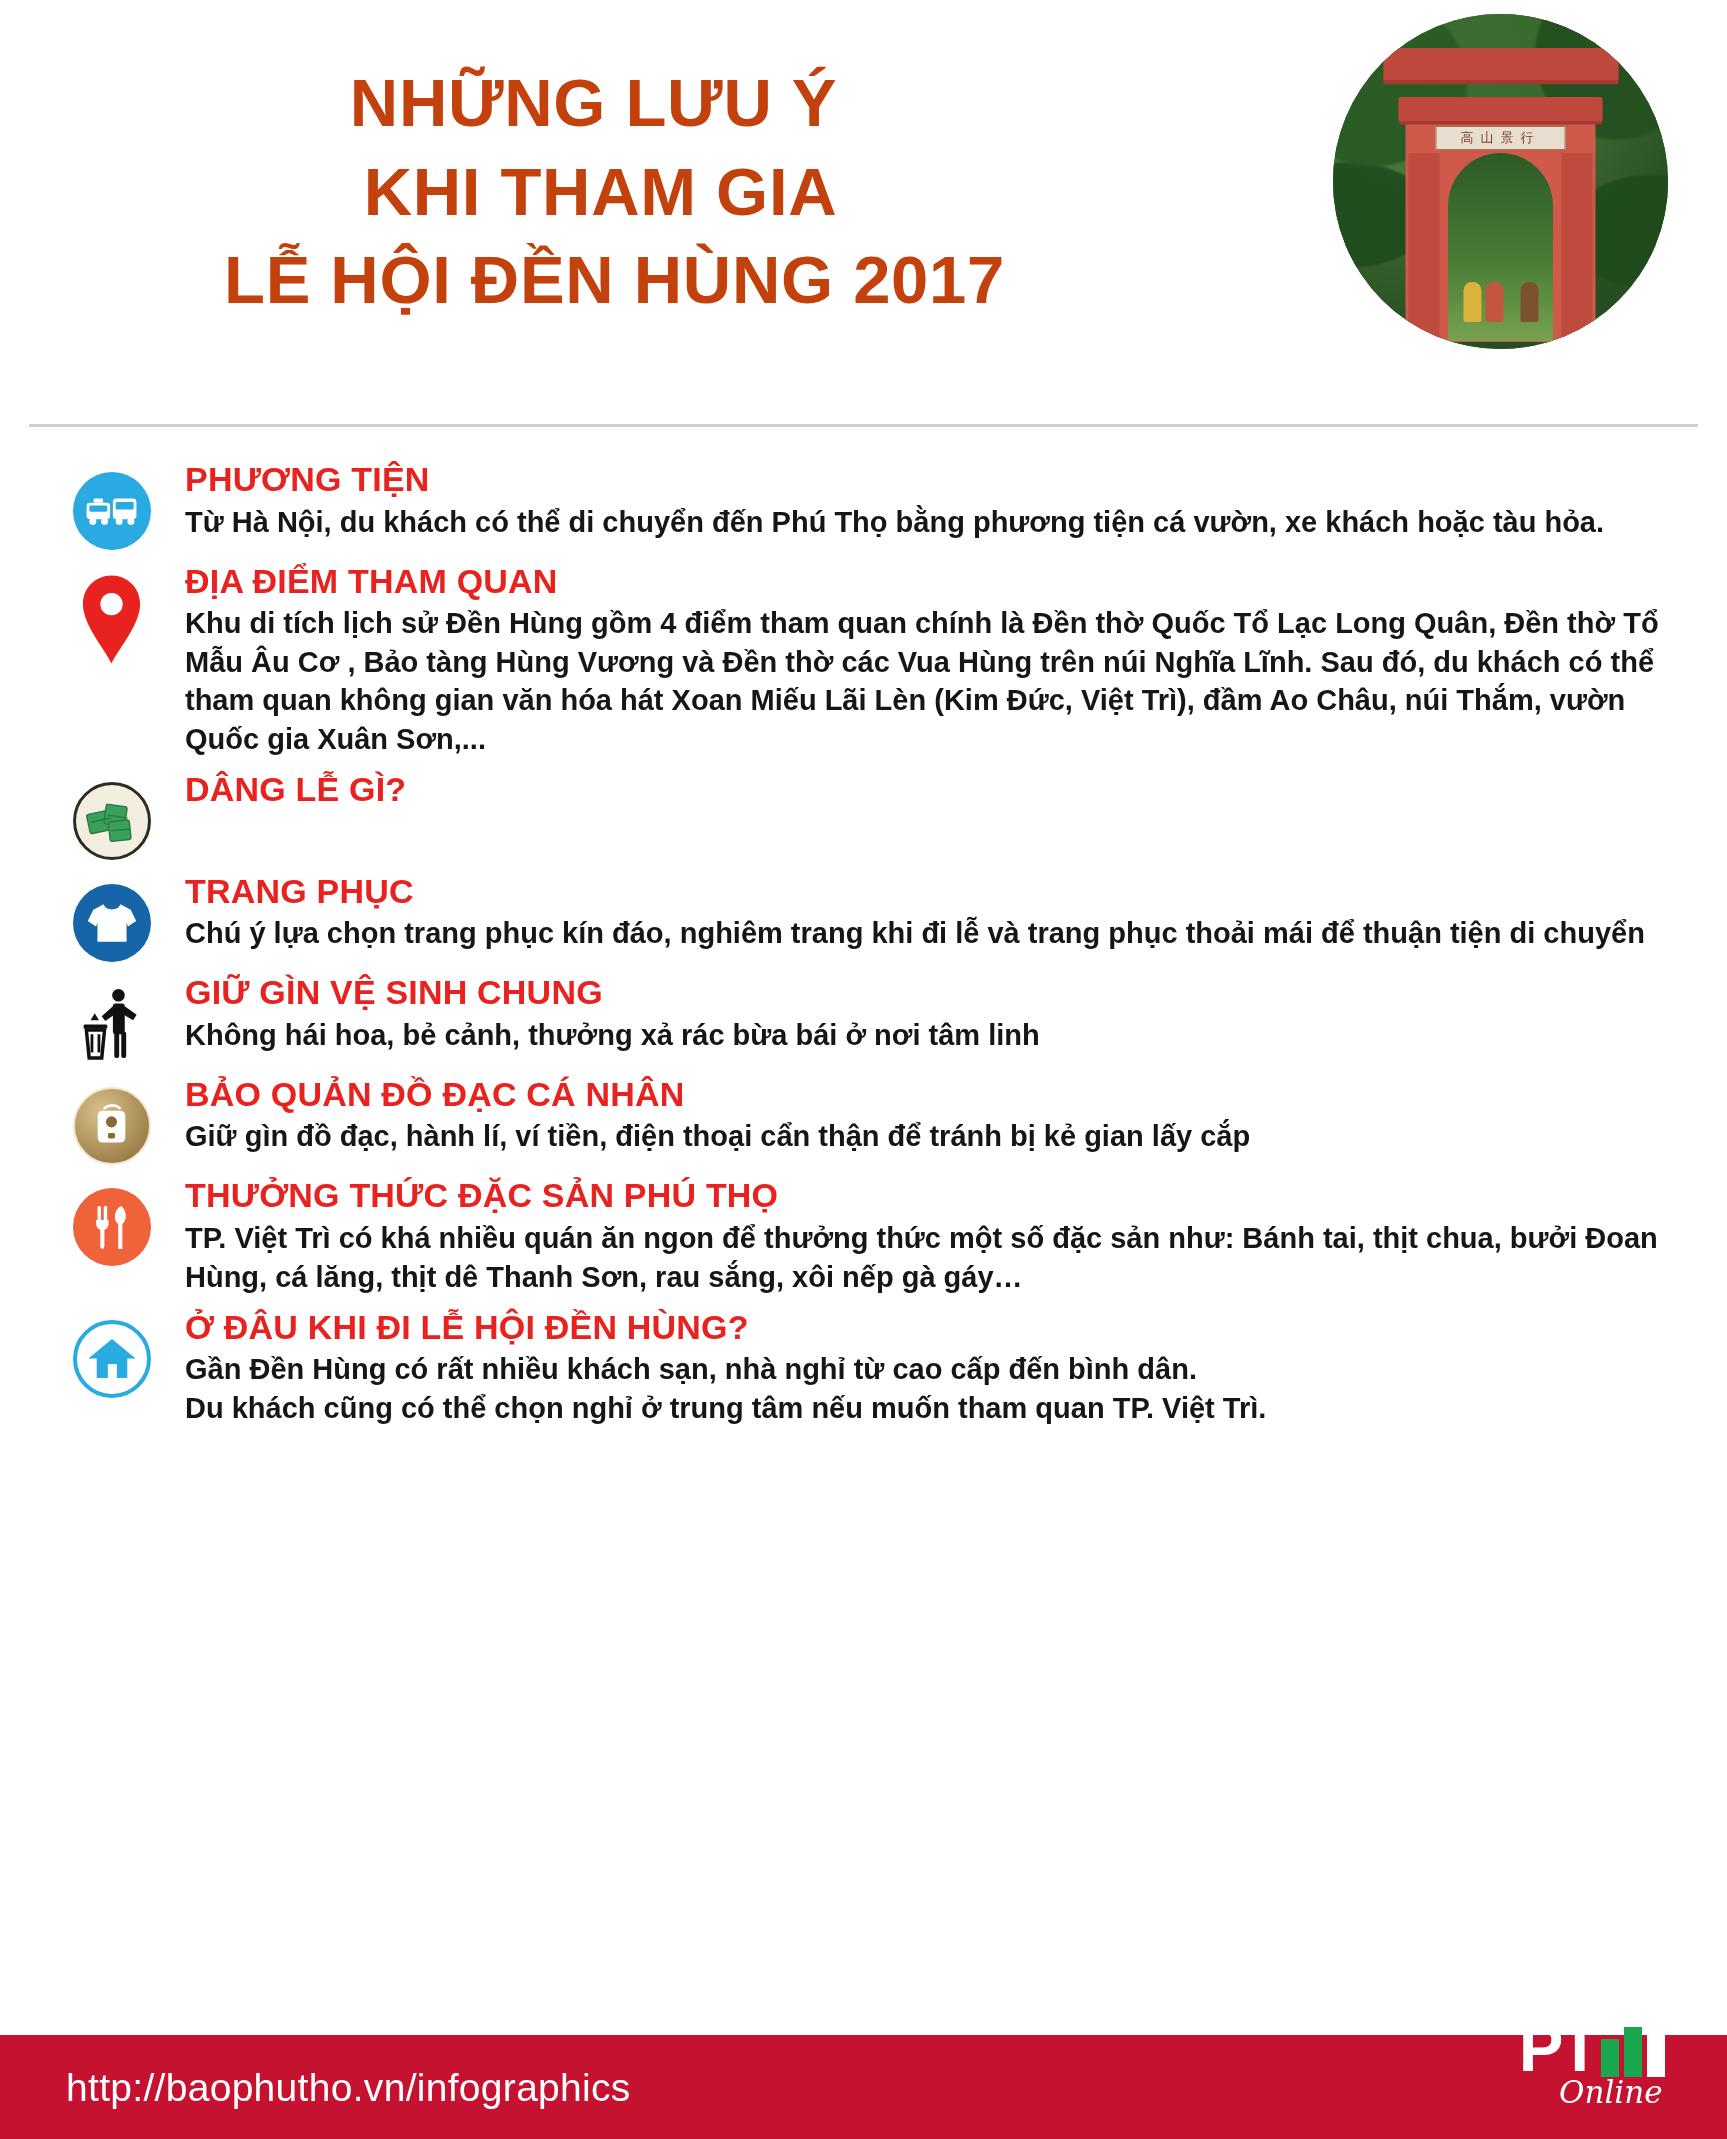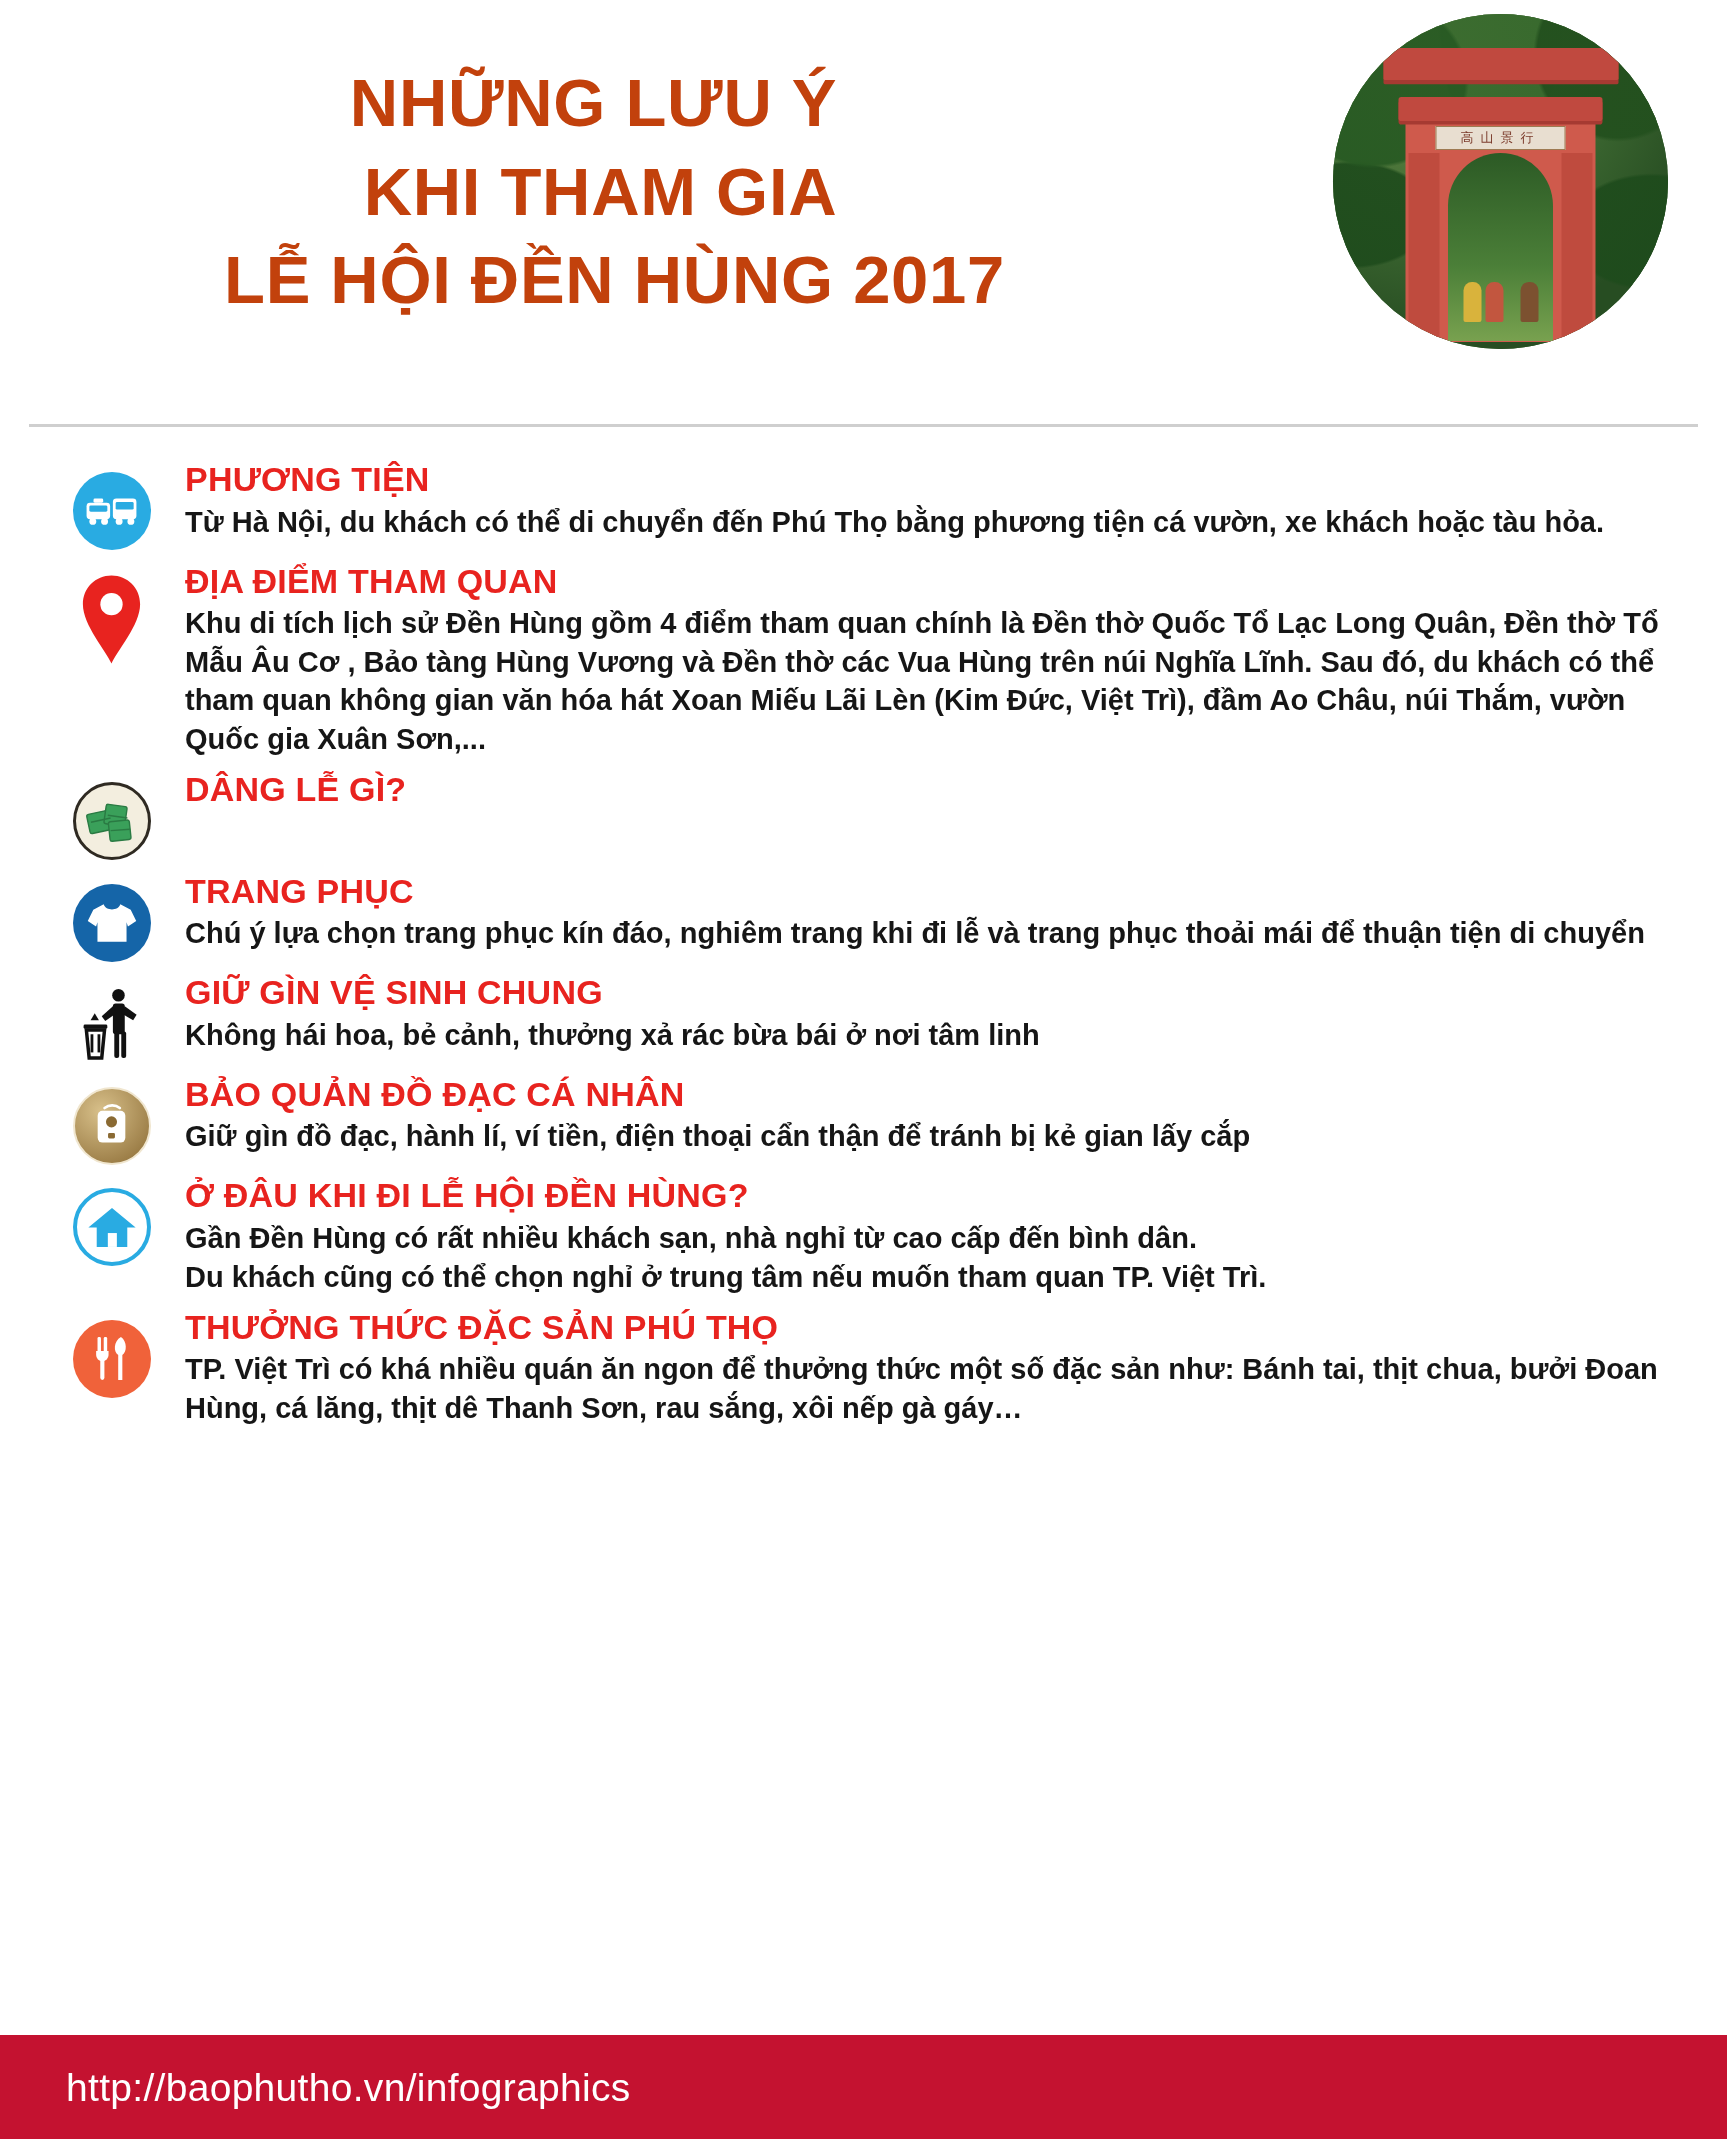--- a/index.html
+++ b/index.html
@@ -389,52 +389,61 @@
       </div>
     </div>
     <div class="text-col">
       <p class="item-title">BẢO QUẢN ĐỒ ĐẠC CÁ NHÂN</p>
       <p class="item-body">Giữ gìn đồ đạc, hành lí, ví tiền, điện thoại cẩn thận để tránh bị kẻ gian lấy cắp</p>
     </div>
   </div>
 
   <div class="item">
     <div class="icon-col">
-      <div class="circle c-cyanring">
-        <svg width="50" height="45" viewBox="0 0 72 64">
-          <path d="M36 4 L70 32 L58 32 L58 60 L14 60 L14 32 L2 32 Z" fill="#29ABE2"></path>
-          <rect x="30" y="40" width="13" height="20" fill="#ffffff"></rect>
-        </svg>
-      </div>
-    </div>
-    <div class="text-col">
-      <p class="item-title">Ở ĐÂU KHI ĐI LỄ HỘI ĐỀN HÙNG?</p>
-      <p class="item-body" style="white-space:pre-line;">Gần Đền Hùng có rất nhiều khách sạn, nhà nghỉ từ cao cấp đến bình dân.
-Du khách cũng có thể chọn nghỉ ở trung tâm nếu muốn tham quan TP. Việt Trì.</p>
-    </div>
-  </div>
-
-  <div class="item">
-    <div class="icon-col">
       <div class="circle c-orange">
         <svg width="40" height="49" viewBox="0 0 58 70">
           <g fill="#ffffff">
             <rect x="8" y="4" width="5" height="22" rx="2"></rect>
             <rect x="17" y="4" width="5" height="22" rx="2"></rect>
             <path d="M6 24 h18 v6 a9 9 0 0 1 -18 0 z"></path>
             <rect x="12" y="30" width="6" height="36" rx="3"></rect>
             <path d="M42 4 c9 6 9 22 2 26 l0 36 h-6 l0 -36 c-7 -4 -7 -20 4 -26 z"></path>
           </g>
         </svg>
       </div>
     </div>
     <div class="text-col">
       <p class="item-title">THƯỞNG THỨC ĐẶC SẢN PHÚ THỌ</p>
       <p class="item-body">TP. Việt Trì có khá nhiều quán ăn ngon để thưởng thức một số đặc sản như: Bánh tai, thịt chua, bưởi Đoan Hùng, cá lăng, thịt dê Thanh Sơn, rau sắng, xôi nếp gà gáy…</p>
     </div>
   </div>
 
+  <div class="item">
+    <div class="icon-col">
+      <div class="circle c-cyanring">
+        <svg width="50" height="45" viewBox="0 0 72 64">
+          <path d="M36 4 L70 32 L58 32 L58 60 L14 60 L14 32 L2 32 Z" fill="#29ABE2"></path>
+          <rect x="30" y="40" width="13" height="20" fill="#ffffff"></rect>
+        </svg>
+      </div>
+    </div>
+    <div class="text-col">
+      <p class="item-title">Ở ĐÂU KHI ĐI LỄ HỘI ĐỀN HÙNG?</p>
+      <p class="item-body" style="white-space:pre-line;">Gần Đền Hùng có rất nhiều khách sạn, nhà nghỉ từ cao cấp đến bình dân.
+Du khách cũng có thể chọn nghỉ ở trung tâm nếu muốn tham quan TP. Việt Trì.</p>
+    </div>
+  </div>
+
 </div>
 
 <div class="footer">
   <div class="footer-url">http://baophutho.vn/infographics</div>
+  <div class="footer-logo">
+    <div class="logo-pt">PT</div>
+    <div class="logo-bars">
+      <div class="bar bar1"></div>
+      <div class="bar bar2"></div>
+      <div class="bar bar3"></div>
+    </div>
+    <div class="logo-online">Online</div>
+  </div>
 </div>
 
 
 </body></html>

